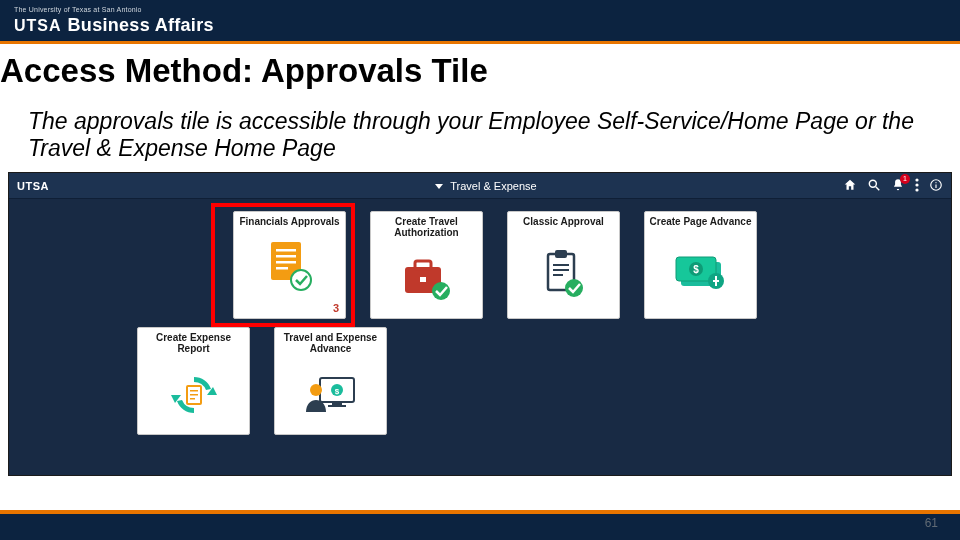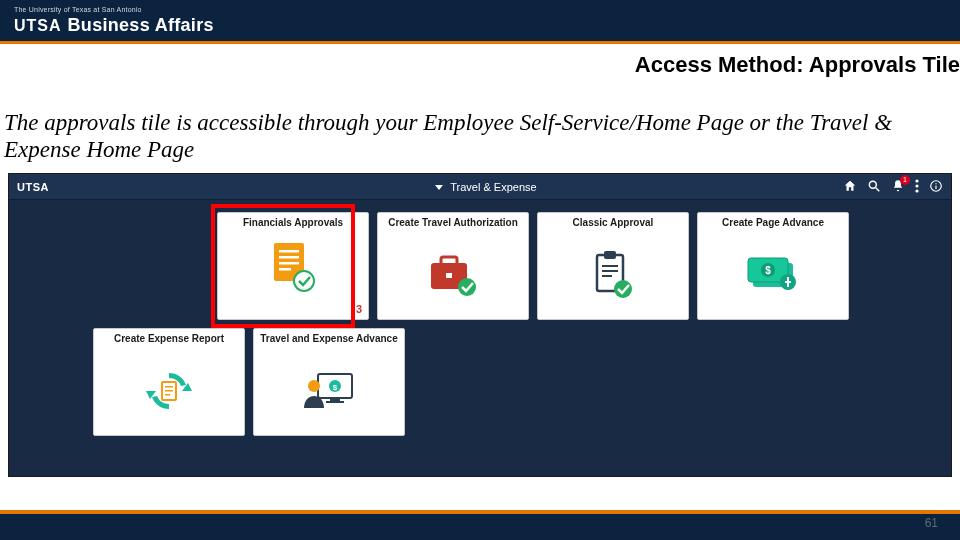--- a/index.html
+++ b/index.html
@@ -12,47 +12,47 @@
     background: #0c2340; height: 44px; display: flex; align-items: center;
     border-bottom: 3px solid #e87500; padding-left: 14px;
   }
   .logo-wrap { display: flex; flex-direction: column; color: #fff; }
   .logo-sub { font-size: 7px; letter-spacing: .2px; color: #cfd6dd; margin-bottom: 2px; }
   .logo-row { display: flex; align-items: baseline; gap: 6px; }
   .logo-utsa { font-weight: 800; font-size: 16px; letter-spacing: 1px; }
   .logo-ba   { font-weight: 700; font-size: 18px; letter-spacing: .3px; }
 
   
-  .title { text-align: right; font-size: 22px; font-weight: 800; color: #000;
-           margin: 8px 0 31px; }
-
-  
-  .body-text { font-size: 23px; line-height: 1.18; font-style: italic; font-family: Liberation Serif, serif;
-               padding: 0 4px 10px; color: #000; }
+  .title { text-align: left; font-size: 33px; font-weight: 800; color: #000;
+           margin: 8px 0 18px; }
+
+  
+  .body-text { font-size: 23px; line-height: 1.18; font-style: italic; font-family: Liberation Sans, sans-serif;
+               padding: 0 28px 10px; color: #000; }
 
   
   .app-shot { margin: 0 8px; border: 1px solid #1b1b1b; background: #182a44; height: 304px; position: relative; }
 
   .app-topbar { height: 26px; background: #1d3351; border-bottom: 1px solid #0f1f36;
                 display: flex; align-items: center; color: #fff; font-size: 10px; padding: 0 8px; }
   .app-topbar .brand { font-weight: 700; font-size: 11px; letter-spacing: .5px; }
   .app-topbar .center { position:absolute; left:12px; right:0; text-align:center; font-size:11px; pointer-events:none; }
   .app-topbar .center .caret { display:inline-block; margin-right:4px; border-left:4px solid transparent; border-right:4px solid transparent; border-top:5px solid #fff; transform: translateY(-1px); }
   .app-topbar .right { margin-left:auto; display:flex; align-items:center; gap:10px; z-index:1; }
   .bell-wrap { position: relative; }
   .bell-badge { position:absolute; top:-4px; right:-5px; background:#d6001c; color:#fff; font-size:7px; line-height:10px; border-radius:6px; padding:0 3px; }
 
   .tiles-row { display:flex; gap:8px; padding: 12px 0 0 208px; }
-  .tile { width:152px; height:108px; background:#fff; border-radius:2px; border:1px solid #c8c8c8;
-          display:flex; flex-direction:column; align-items:center; }
+  .tile { width:113px; height:108px; background:#fff; border-radius:2px; border:1px solid #c8c8c8;
+          display:flex; flex-direction:column; align-items:center;margin-left:16px; }
   .tile-title { width:100%; text-align:center; font-size:10px; font-weight:700; padding:4px 3px 2px; color:#1b1b1b; }
   .tile-icon  { flex:1; display:flex; align-items:center; justify-content:center; }
   .tile-count { align-self:flex-end; margin:0 6px 4px 0; font-size:11px; font-weight:700; color:#c0392b; }
 
-  .tiles-row2 { display:flex; gap:8px; padding: 8px 0 0 84px; }
+  .tiles-row2 { display:flex; gap:8px; padding: 8px 0 0 112px; }
   .highlight-box { position:absolute; border:4px solid #ff0000; width:144px; height:124px; left:202px; top:30px; pointer-events:none; }
 
   
   .page-number { position:absolute; right:22px; bottom:10px; font-size:12px; color:#606a74; }
   .bottom-bar { position:absolute; left:0; right:0; bottom:0; height:26px; background:#0c2340; }
   .bottom-orange { position:absolute; left:0; right:0; bottom:26px; height:4px; background:#e87500; }
 </style>
 </head>
 <body>
 

